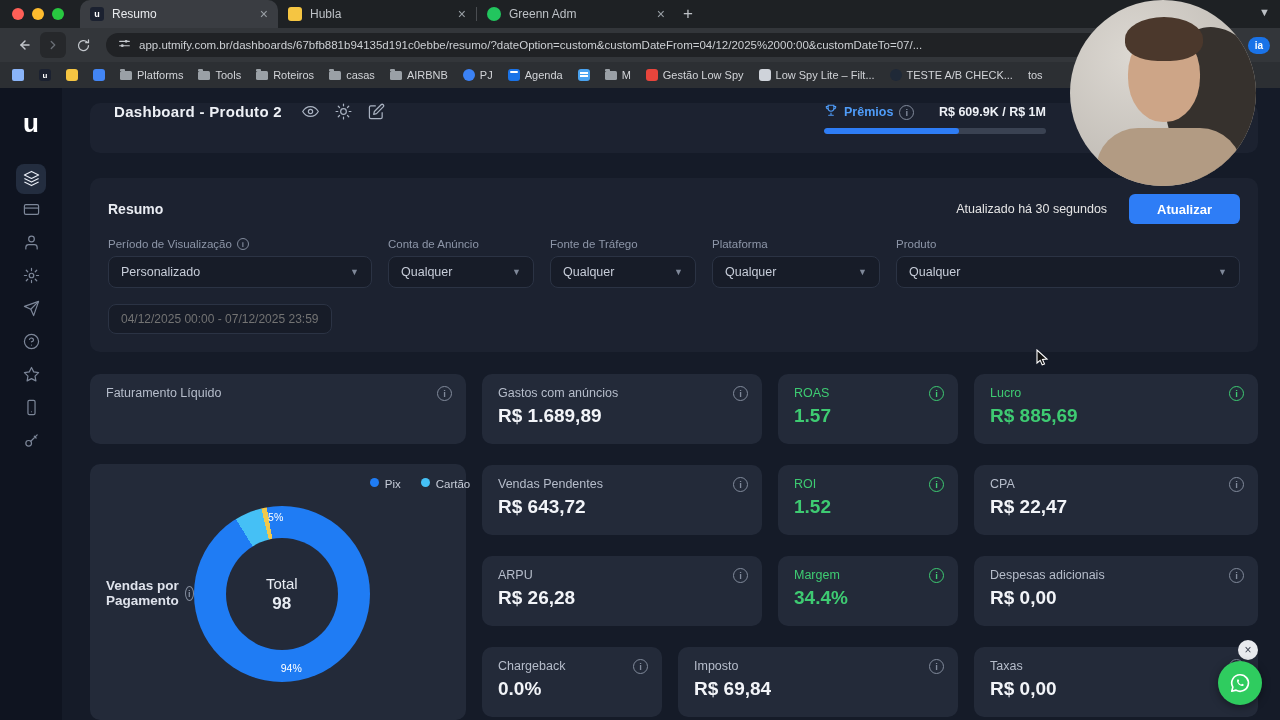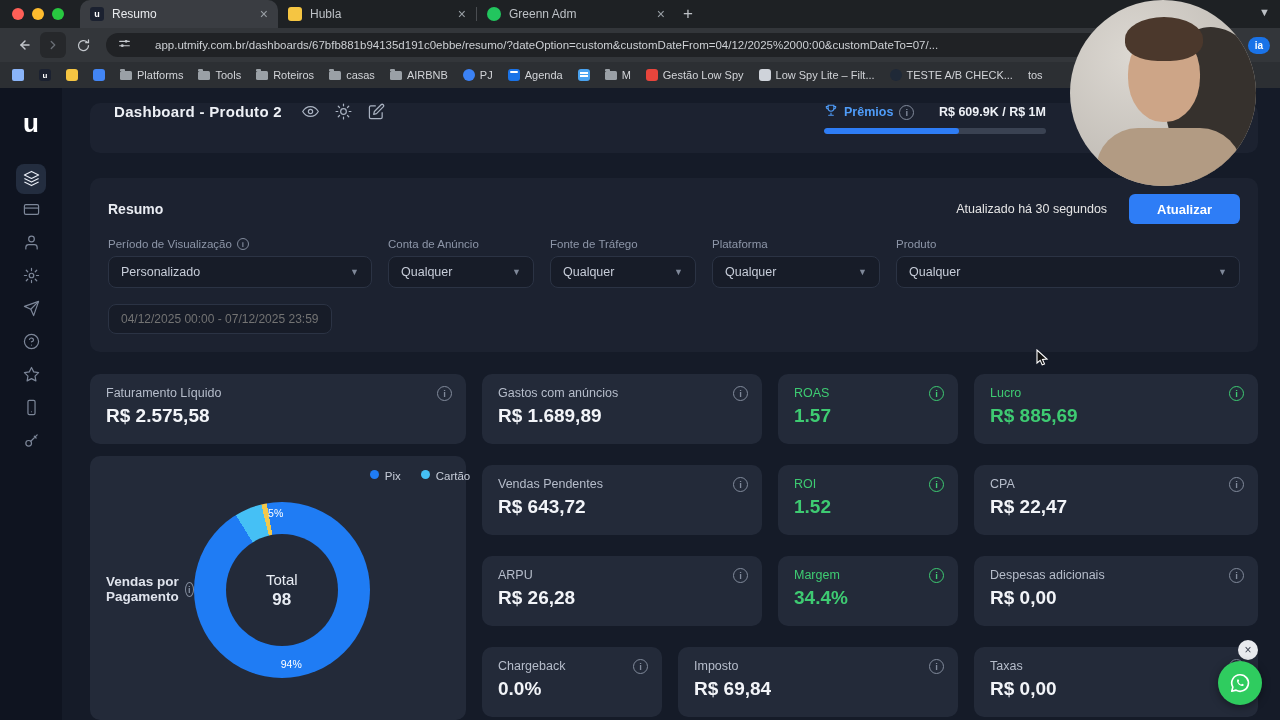--- a/index.html
+++ b/index.html
@@ -17,21 +17,21 @@
   .tab-close{margin-left:auto;color:#9aa0a6;font-size:14px;line-height:1}
   .fav{width:14px;height:14px;border-radius:3px;flex:none;display:flex;align-items:center;justify-content:center;font-size:9px;font-weight:bold;color:#fff}
   .fav-utmify{background:#1b2130}.fav-hubla{background:#f5c542}.fav-greenn{background:#22c55e;border-radius:50%}
   .tab-sep{width:1px;height:14px;background:#4a4d51;flex:none}
   .newtab{width:26px;height:26px;display:flex;align-items:center;justify-content:center;color:#bdc1c6;font-size:17px}
   .tab-chevron{position:absolute;right:10px;top:6px;color:#bdc1c6;font-size:11px}
 
   .toolbar{position:absolute;top:28px;left:0;right:0;height:34px;background:#33363a;display:flex;align-items:center;padding:0 10px;gap:4px}
   .nav-ic{width:26px;height:26px;display:flex;align-items:center;justify-content:center;color:#c3c7cc;flex:none}
   .fwd-box{background:#26282b;border-radius:6px;color:#6a6f76}
-  .urlbar{flex:1;height:24px;background:#202225;border-radius:12px;display:flex;align-items:center;padding:0 12px;gap:24px;margin:0 6px;min-width:0}
+  .urlbar{flex:1;height:24px;background:#202225;border-radius:12px;display:flex;align-items:center;padding:0 12px;gap:8px;margin:0 6px;min-width:0}
   .url-text{font-size:11.5px;color:#cdd0d4;white-space:nowrap;overflow:hidden;text-overflow:ellipsis}
   .profile-badge{background:#1a73e8;color:#fff;font-size:10px;border-radius:9px;padding:3px 7px;font-weight:bold;flex:none}
 
   .bookmarks{position:absolute;top:62px;left:0;right:0;height:26px;background:#2c2f33;display:flex;align-items:center;gap:15px;padding:0 12px;font-size:11px;color:#d2d4d8;white-space:nowrap;overflow:hidden}
   .bm{display:flex;align-items:center;gap:5px;flex:none}
   .folder-ic{width:12px;height:9px;background:#9aa0a6;border-radius:1.5px;position:relative;flex:none}
   .folder-ic::before{content:"";position:absolute;top:-2px;left:0;width:5px;height:2px;background:#9aa0a6;border-radius:1px 1px 0 0}
   .site-ic{width:12px;height:12px;border-radius:3px;flex:none}
   .ic-grid{background:linear-gradient(#8ab4f8,#8ab4f8);border-radius:2px;position:relative}
   .ic-utm{background:#1b2130;color:#fff;font-size:8px;font-weight:bold;display:flex;align-items:center;justify-content:center}
@@ -73,21 +73,21 @@
   .btn-refresh{background:#2e7df6;color:#fff;font-size:13px;font-weight:700;border:none;border-radius:6px;height:30px;padding:0 28px;cursor:pointer}
   .filters{display:flex;gap:16px;margin-top:14px}
   .filter{display:flex;flex-direction:column;gap:6px}
   .f-label{font-size:11.5px;color:#8d96a8;display:flex;gap:5px;align-items:center}
   .dd{height:32px;background:#171c28;border:1px solid #2b3344;border-radius:8px;display:flex;align-items:center;justify-content:space-between;padding:0 12px;font-size:12.5px;color:#c7cdd9;cursor:pointer}
   .f-periodo{width:264px}.f-conta{width:146px}.f-fonte{width:146px}.f-plat{width:168px}.f-prod{flex:1}
   .chev{color:#7f8899;font-size:9px}
   .date-chip{margin-top:10px;display:inline-flex;align-items:center;height:30px;border:1px solid #2b3344;background:#171c28;border-radius:8px;padding:0 12px;font-size:12px;color:#737373;width:max-content}
 
   .metrics{margin-top:22px;display:flex;gap:16px;flex:1;min-height:0}
-  .m-left{width:376px;display:flex;flex-direction:column;gap:12px;flex:none}
+  .m-left{width:376px;display:flex;flex-direction:column;gap:20px;flex:none}
   .m-right{flex:1;display:flex;flex-direction:column;gap:21px;min-width:0}
   .m-row{display:flex;gap:16px;height:70px;flex:none}
   .card{background:#232a39;border-radius:10px;padding:12px 16px;position:relative}
   .h70{height:70px;flex:none}
   .card .label{font-size:12.5px;color:#b6bdcb}
   .card .value{font-size:19px;font-weight:700;color:#f2f4f8;margin-top:5px}
   .card.green .label,.card.green .value{color:#3ecb72}
   .card .info{position:absolute;top:12px;right:14px}
   .info-i{width:15px;height:15px;border:1.3px solid #818a9b;border-radius:50%;color:#818a9b;font-size:9.5px;display:flex;align-items:center;justify-content:center;font-weight:600}
   .w280{width:280px;flex:none}.w180{width:180px;flex:none}.wfill{flex:1;min-width:0}
@@ -421,21 +421,20 @@
                 <span class="chev">▼</span>
               </div>
           </div>
         </div>
       </div>
 
       <div class="metrics">
         <div class="m-left">
           <div class="card h70">
             <div class="label">Faturamento Líquido</div>
-            <div class="value">R$ 2.575,58</div>
             <span class="info info-i">i</span>
           </div>
           <div class="card vendas">
             <div class="vendas-top">
               <span class="vendas-title">Vendas por Pagamento</span>
               <span class="info-i">i</span>
             </div>
             <div class="donut-wrap">
               <div class="donut" style="background: conic-gradient(from -10deg, rgb(31, 124, 244) 0%, rgb(31, 124, 244) 94%, rgb(69, 192, 245) 94%, rgb(69, 192, 245) 99%, rgb(242, 201, 76) 99%, rgb(242, 201, 76) 100%, rgb(235, 87, 87) 100%, rgb(235, 87, 87) 100%);">
                 <span class="callout co-top">5%</span>

